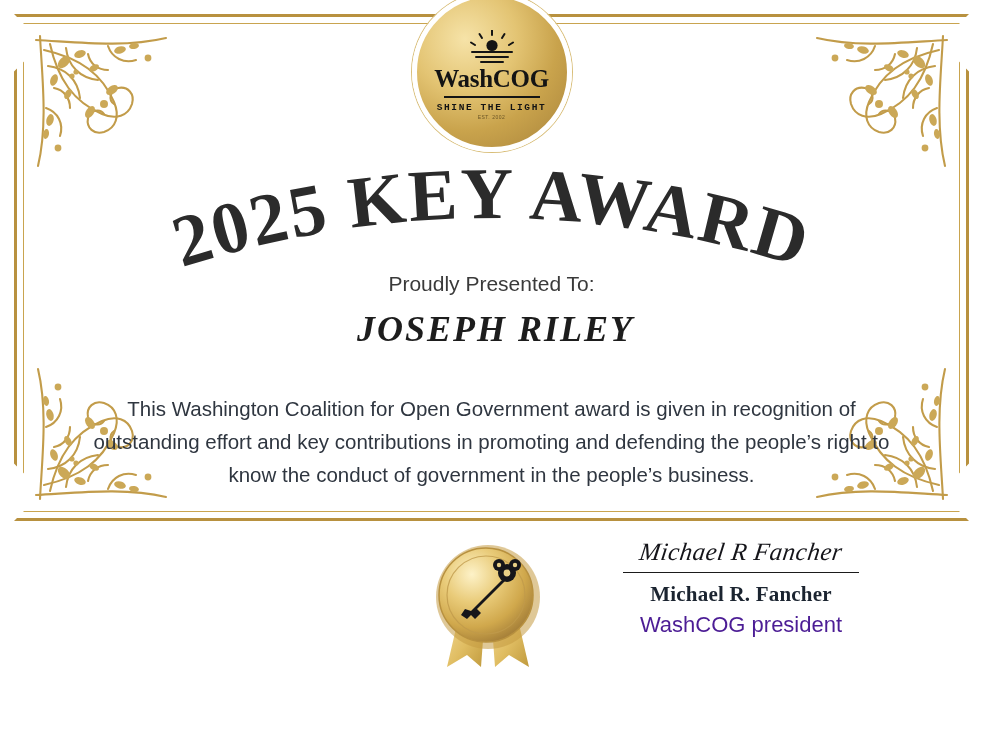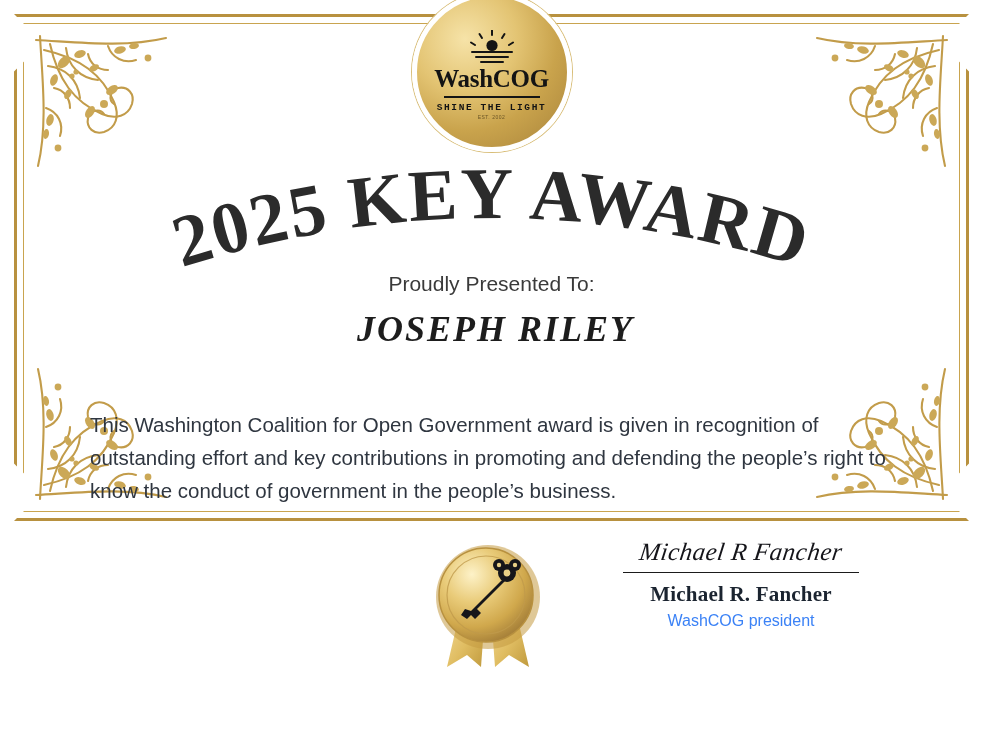--- a/index.html
+++ b/index.html
@@ -165,22 +165,23 @@
     font-weight: bold;
     font-size: 36px;
     letter-spacing: 2px;
     color: #1d1d1d;
   }
 
   
   .body-text {
     position: absolute;
     left: 90px;
-    top: 408px;
+    top: 392px;
     width: 803px;
+    text-align: center;
     font-size: 20.5px;
     line-height: 1.62;
     color: #2f3640;
   }
 
   
   .medal {
     position: absolute;
     left: 423px;
     top: 535px;
@@ -213,22 +214,22 @@
     margin: 6px auto 9px auto;
   }
   .sig-name {
     font-size: 21px;
     font-weight: bold;
     color: #1b2430;
     letter-spacing: .2px;
     font-family: Liberation Serif, serif;
   }
   .sig-title {
-    font-size: 16px;
-    color: #3b82f6;
+    font-size: 22px;
+    color: #4c1d95;
     margin-top: 5px;
   }
 </style>
 </head>
 <body>
 
 <div class="certificate">
 
   <div class="border-outer"></div>
   <div class="border-inner"></div>

